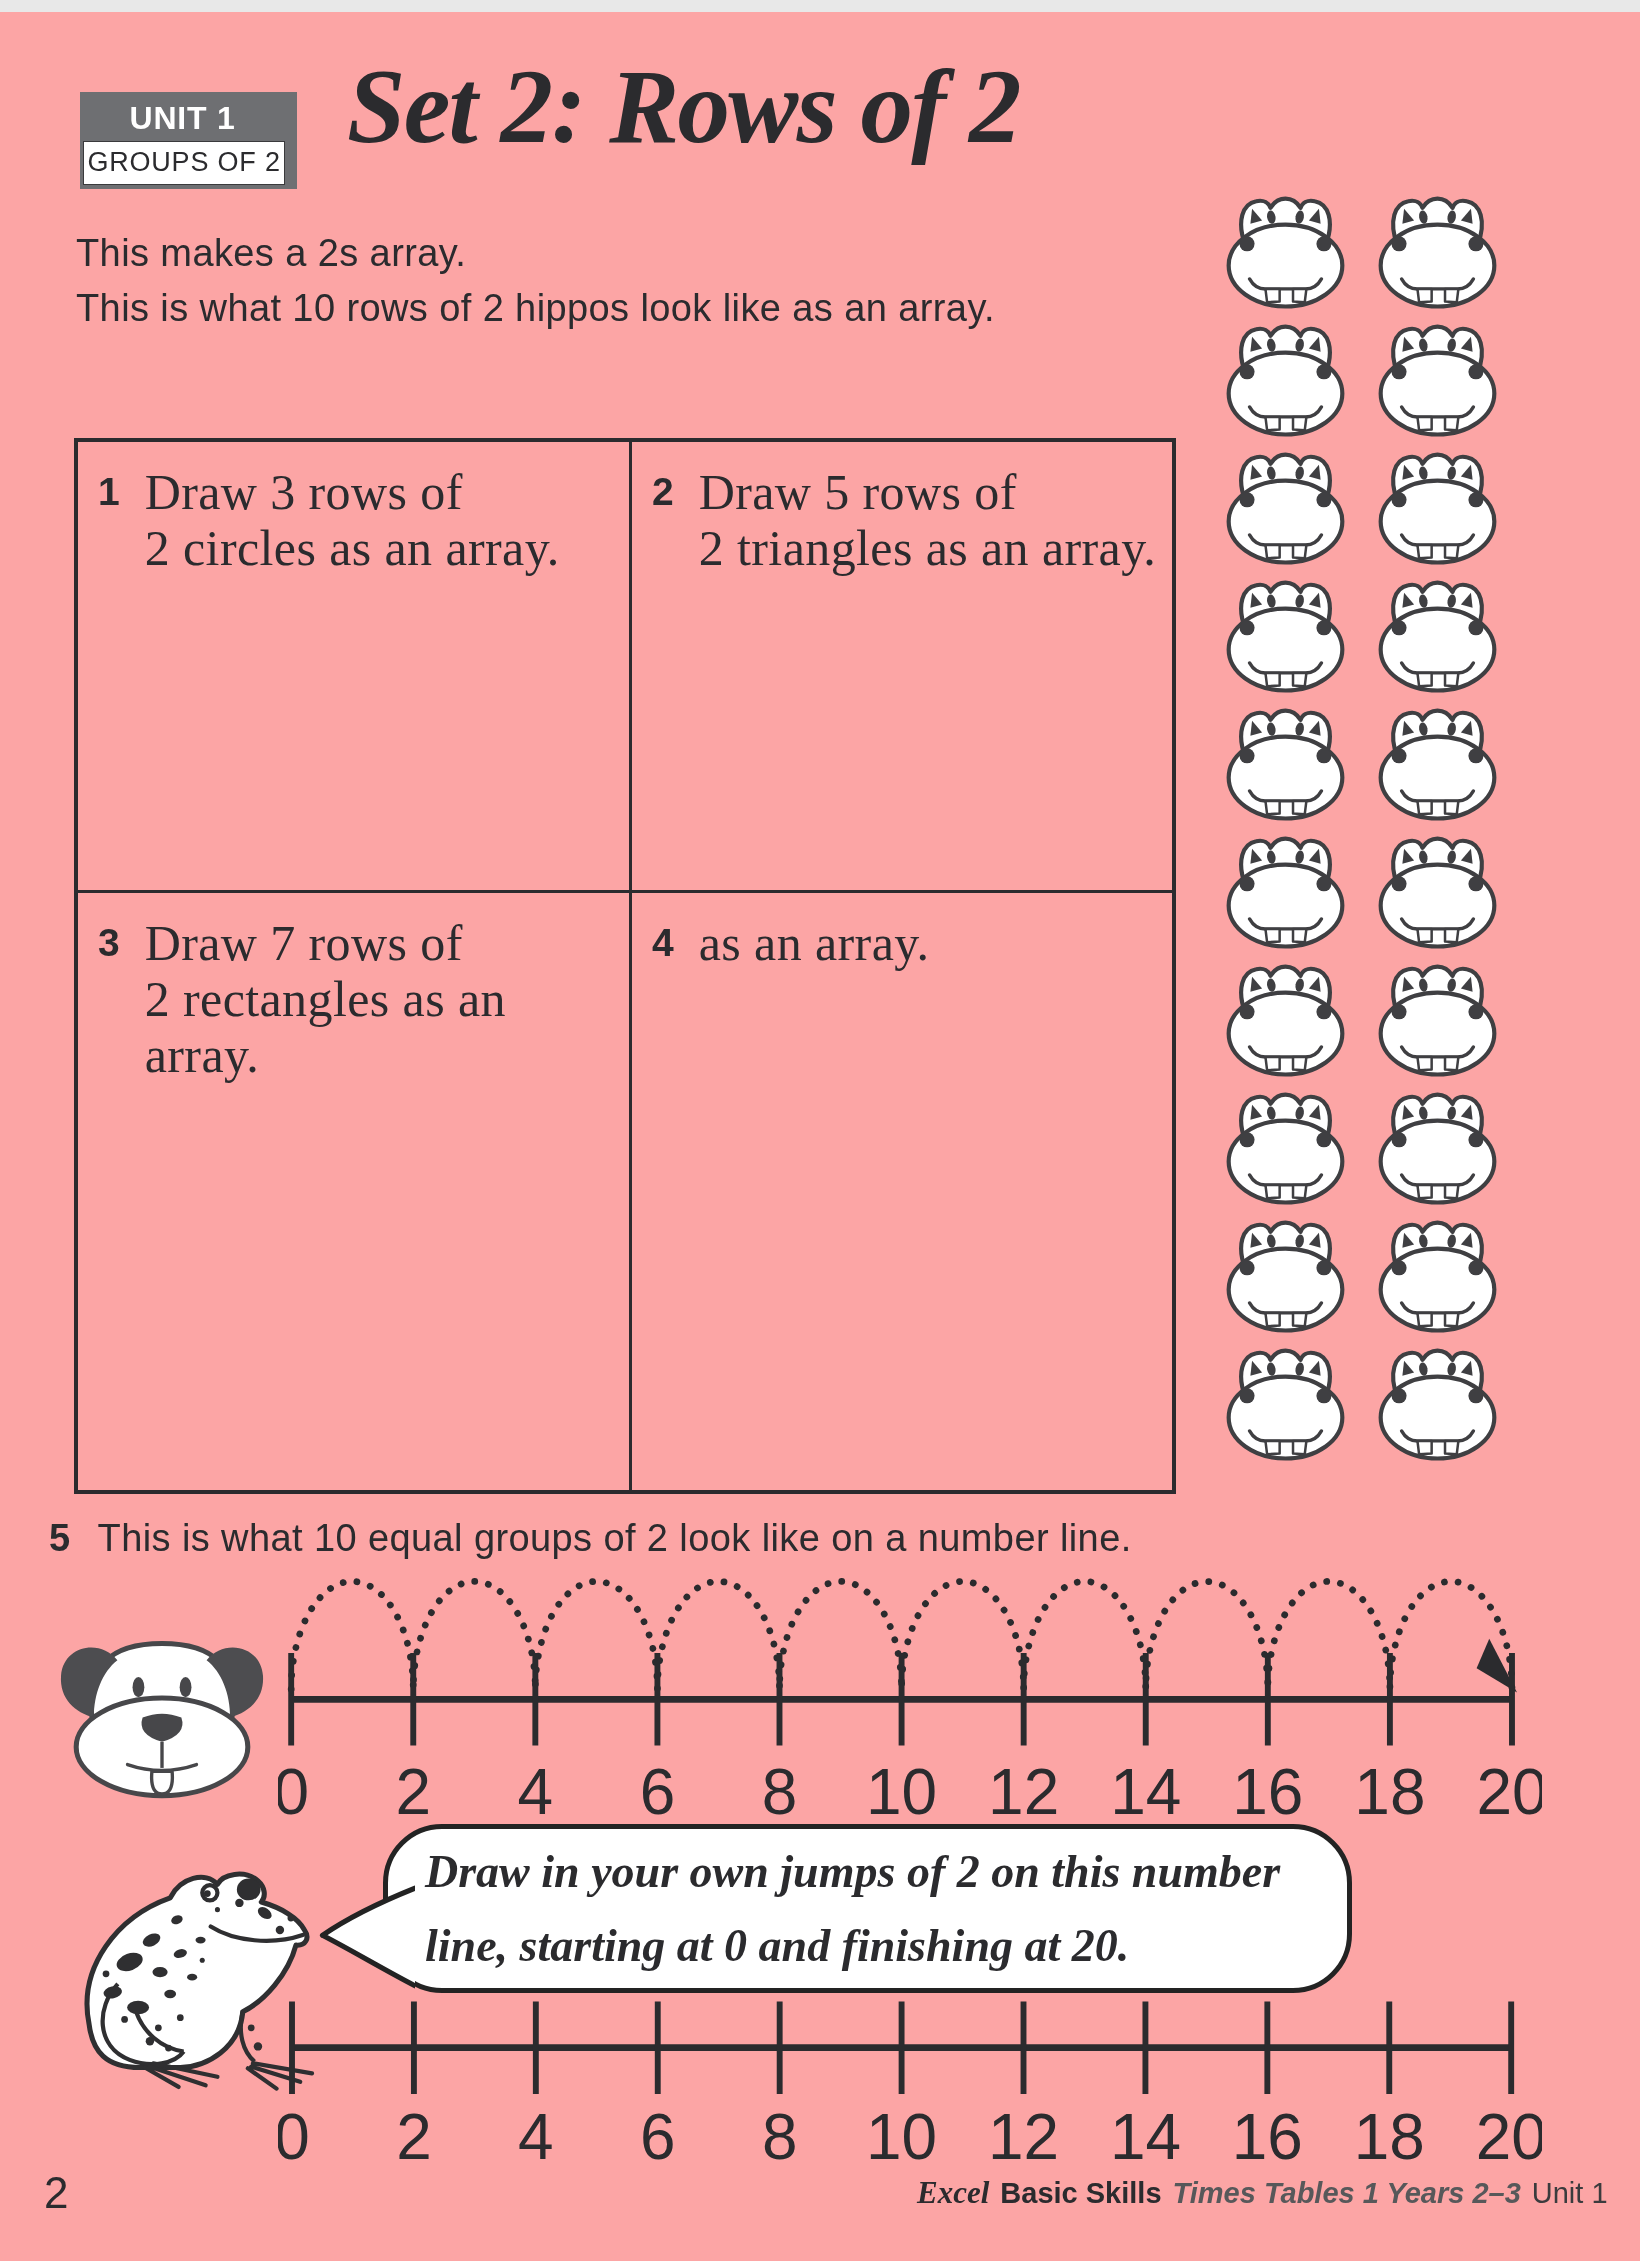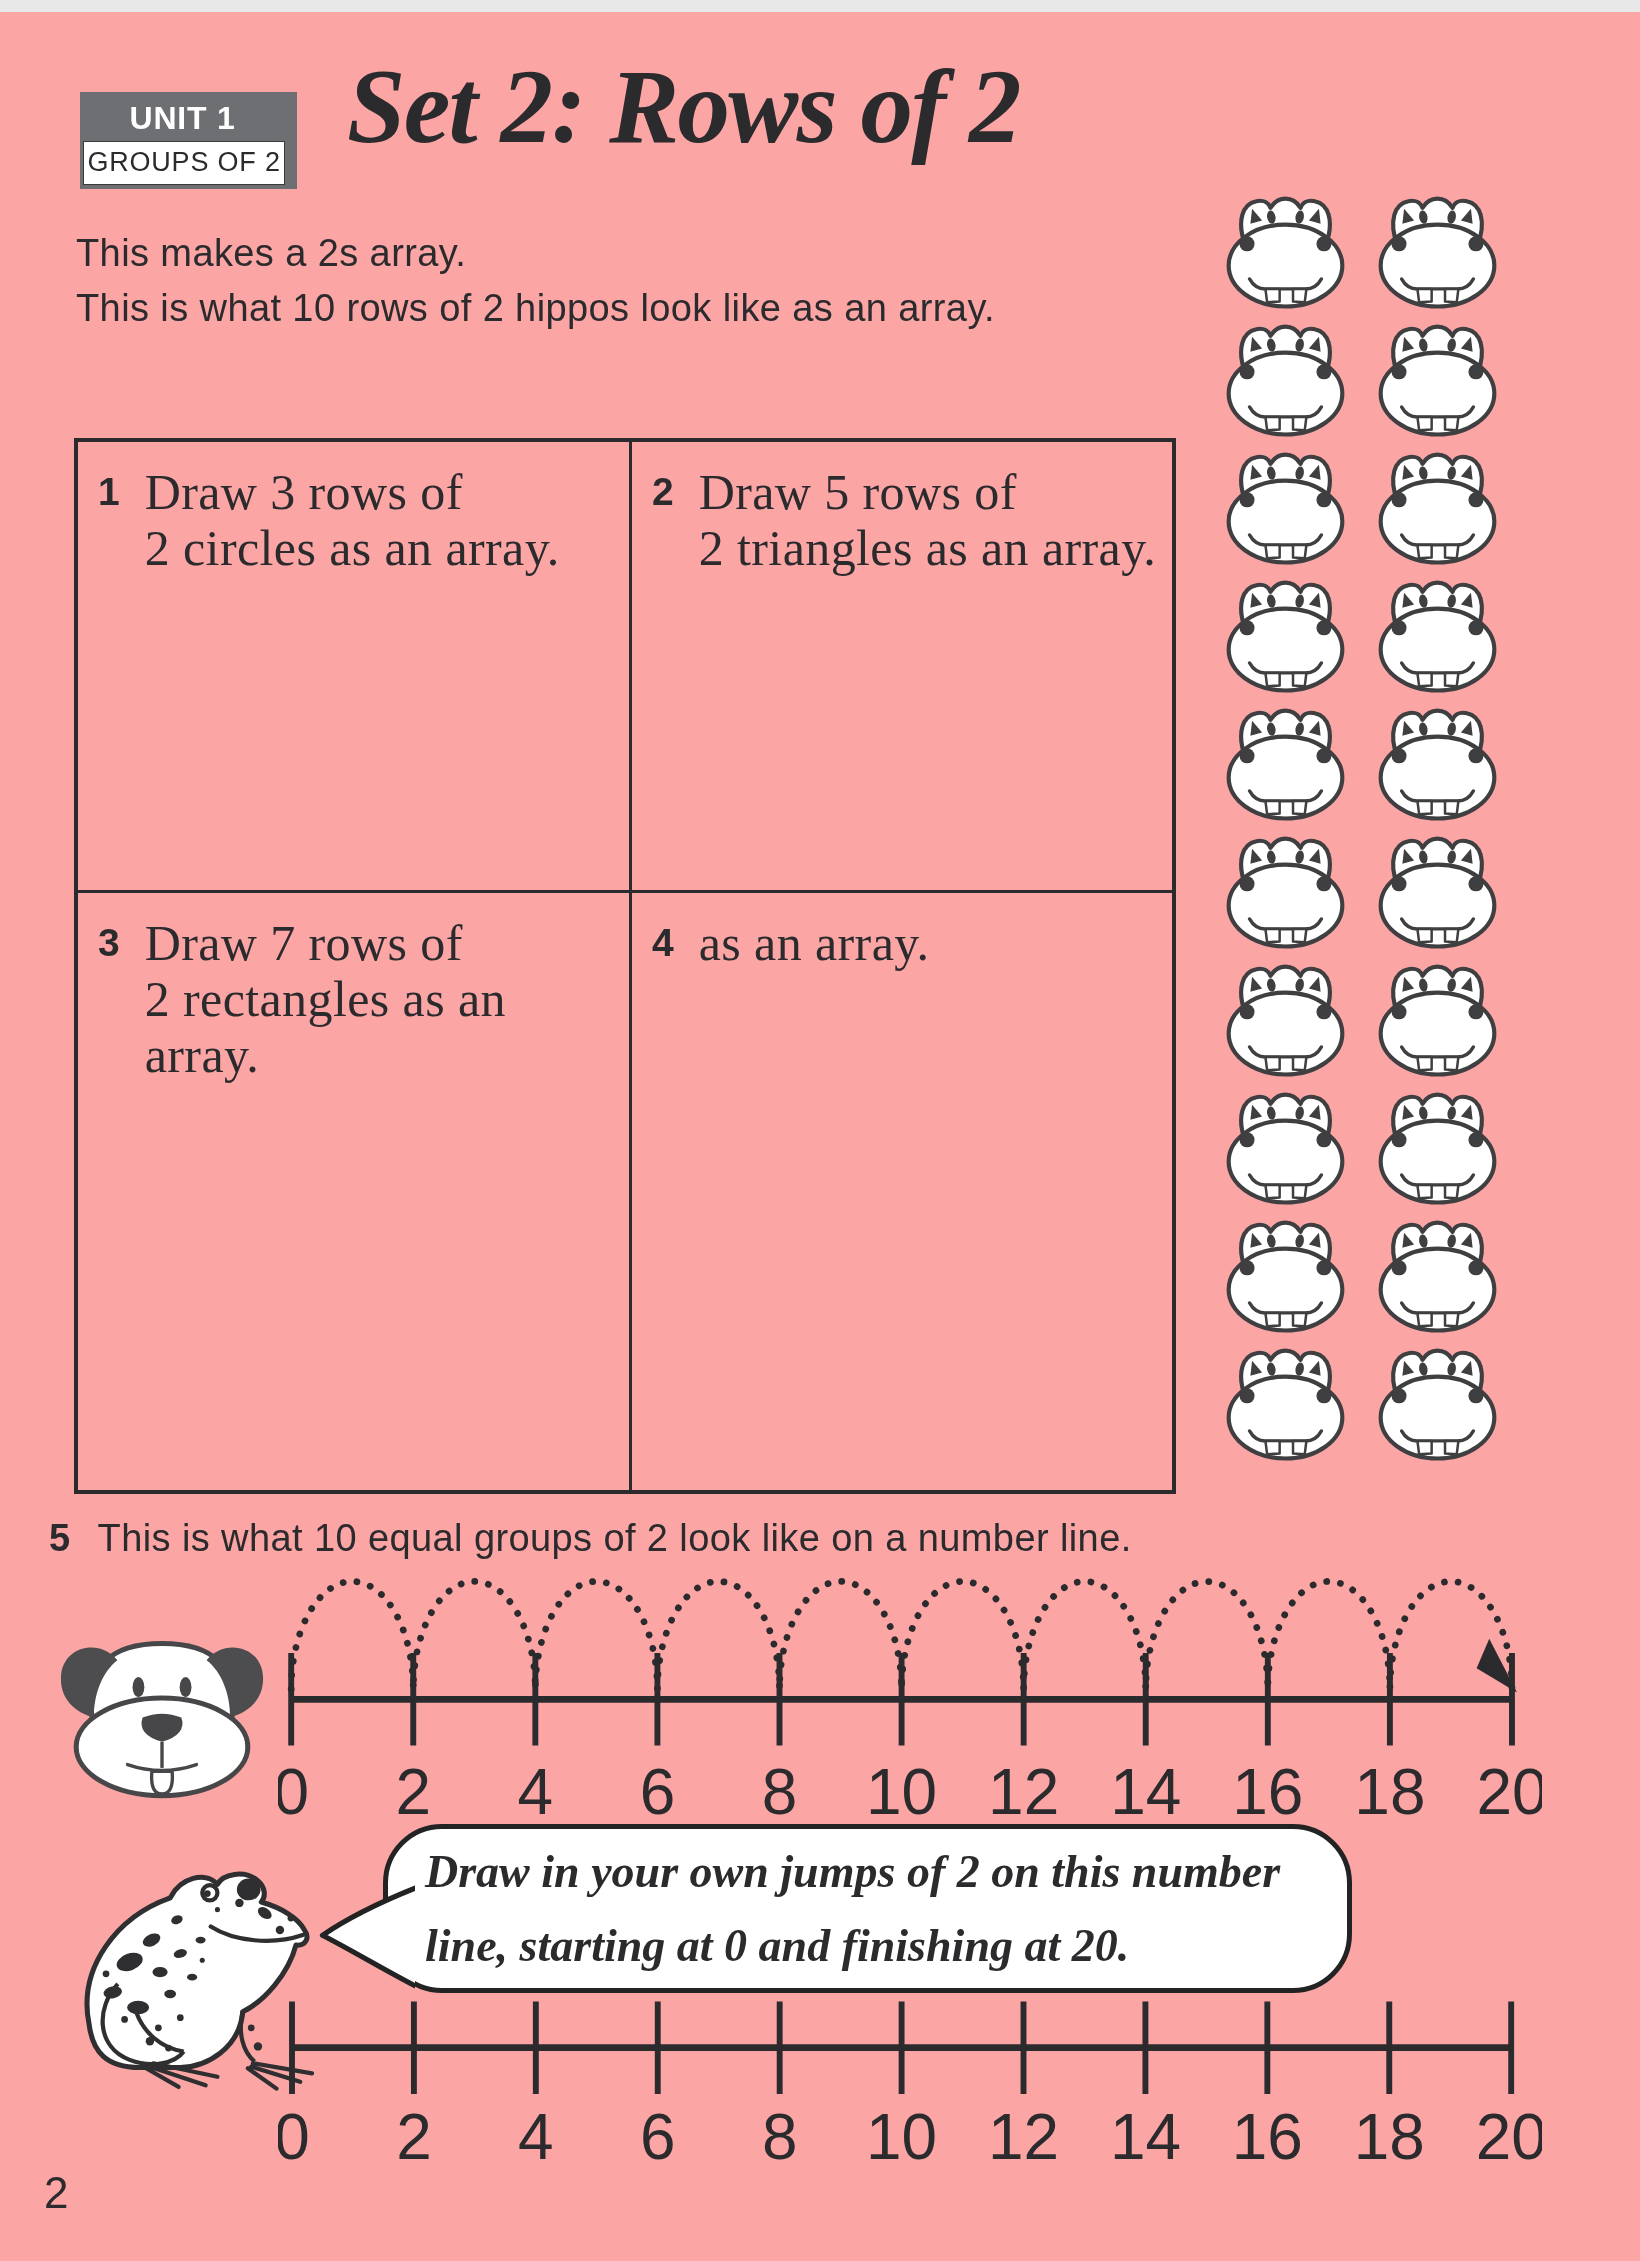--- a/index.html
+++ b/index.html
@@ -276,15 +276,21 @@
     <text class="nl-label" x="595" y="222" text-anchor="middle">8</text>
     <text class="nl-label" x="740" y="222" text-anchor="middle">10</text>
     <text class="nl-label" x="885" y="222" text-anchor="middle">12</text>
     <text class="nl-label" x="1030" y="222" text-anchor="middle">14</text>
     <text class="nl-label" x="1175" y="222" text-anchor="middle">16</text>
     <text class="nl-label" x="1320" y="222" text-anchor="middle">18</text>
     <text class="nl-label" x="1465" y="222" text-anchor="middle">20</text>
   </svg>
 
   <div class="page-num">2</div>
+  <div class="footer-right">
+    <span class="f-brand">Excel</span>
+    <span class="f-series">Basic Skills</span>
+    <span class="f-book">Times Tables 1 Years 2–3</span>
+    <span class="f-unit">Unit 1</span>
+  </div>
 
 </div>
 
 
 </body></html>

